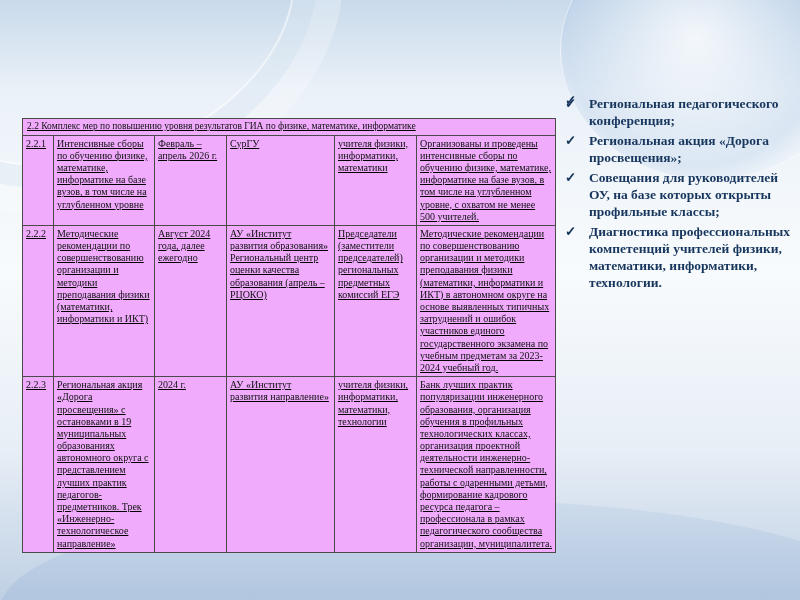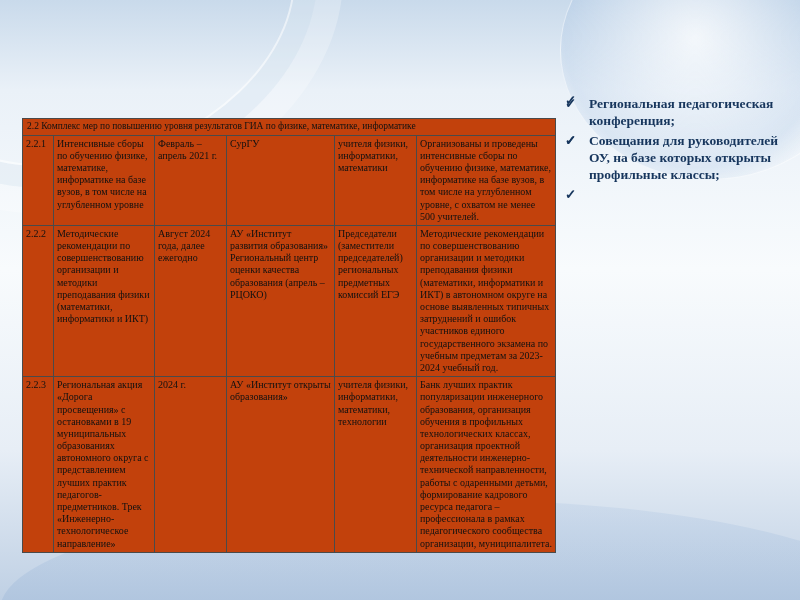--- a/index.html
+++ b/index.html
@@ -38,21 +38,22 @@
   
   .table-wrap {
     position: absolute;
     left: 22px; top: 118px; width: 533px;
     background: #ffffff;
   }
   table {
     width: 100%;
     border-collapse: collapse;
     table-layout: fixed;
-    background: #c2410c;
+    background: #f0abfc;
+    text-decoration: underline;
   }
   td {
     border: 1px solid #4a4a4a;
     font-size: 10px;
     line-height: 1.22;
     color: #111;
     vertical-align: top;
     padding: 2px 3px;
     word-wrap: break-word;
   }
@@ -101,58 +102,60 @@
         <col style="width:82px">
         <col style="width:139px">
       </colgroup>
       <tbody>
           <tr class="thead">
         <td colspan="6">2.2  Комплекс мер по повышению уровня результатов ГИА по физике, математике, информатике</td>
       </tr>
       <tr>
         <td>2.2.1</td>
         <td>Интенсивные сборы по обучению физике, математике, информатике на базе вузов, в том числе на углубленном уровне</td>
-        <td>Февраль – апрель 2021 г.</td>
+        <td>Февраль – апрель 2026 г.</td>
         <td>СурГУ</td>
         <td>учителя физики, информатики, математики</td>
         <td>Организованы и проведены интенсивные сборы по обучению физике, математике, информатике на базе вузов, в том числе на углубленном уровне, с охватом не менее 500 учителей.</td>
       </tr>
       <tr>
         <td>2.2.2</td>
         <td>Методические рекомендации по совершенствованию организации и методики преподавания физики (математики, информатики и ИКТ)</td>
         <td>Август 2024 года, далее ежегодно</td>
         <td>АУ «Институт развития образования» Региональный центр оценки качества образования (апрель – РЦОКО)</td>
         <td>Председатели (заместители председателей) региональных предметных комиссий ЕГЭ</td>
         <td>Методические рекомендации по совершенствованию организации и методики преподавания физики (математики, информатики и ИКТ) в автономном округе на основе выявленных типичных затруднений и ошибок участников единого государственного экзамена по учебным предметам за 2023-2024 учебный год.</td>
       </tr>
       <tr>
         <td>2.2.3</td>
         <td>Региональная акция «Дорога просвещения» с остановками в 19 муниципальных образованиях автономного округа с представлением лучших практик педагогов-предметников. Трек «Инженерно-технологическое направление»</td>
         <td>2024 г.</td>
-        <td>АУ «Институт открыты образования»</td>
+        <td>АУ «Институт развития направление»</td>
         <td>учителя физики, информатики, математики, технологии</td>
         <td>Банк лучших практик популяризации инженерного образования, организация обучения в профильных технологических классах, организация проектной деятельности инженерно-технической направленности, работы с одаренными детьми, формирование кадрового ресурса педагога – профессионала в рамках педагогического сообщества организации, муниципалитета.</td>
       </tr>
     </tbody>
       </table>
   </div>
 
   <ul class="bullets">
     <li>
       <span class="check">✓</span>
     </li>
     <li>
       <span class="check">✓</span>
-      <span>Региональная педагогическая конференция;</span>
+      <span>Региональная педагогического конференция;</span>
     </li>
     <li>
       <span class="check">✓</span>
+      <span>Региональная акция «Дорога просвещения»;</span>
     </li>
     <li>
       <span class="check">✓</span>
       <span>Совещания для руководителей ОУ, на базе которых открыты профильные классы;</span>
     </li>
     <li>
       <span class="check">✓</span>
+      <span>Диагностика профессиональных компетенций учителей физики, математики, информатики, технологии.</span>
     </li>
   </ul>
 
 </div>
 
 </body></html>

